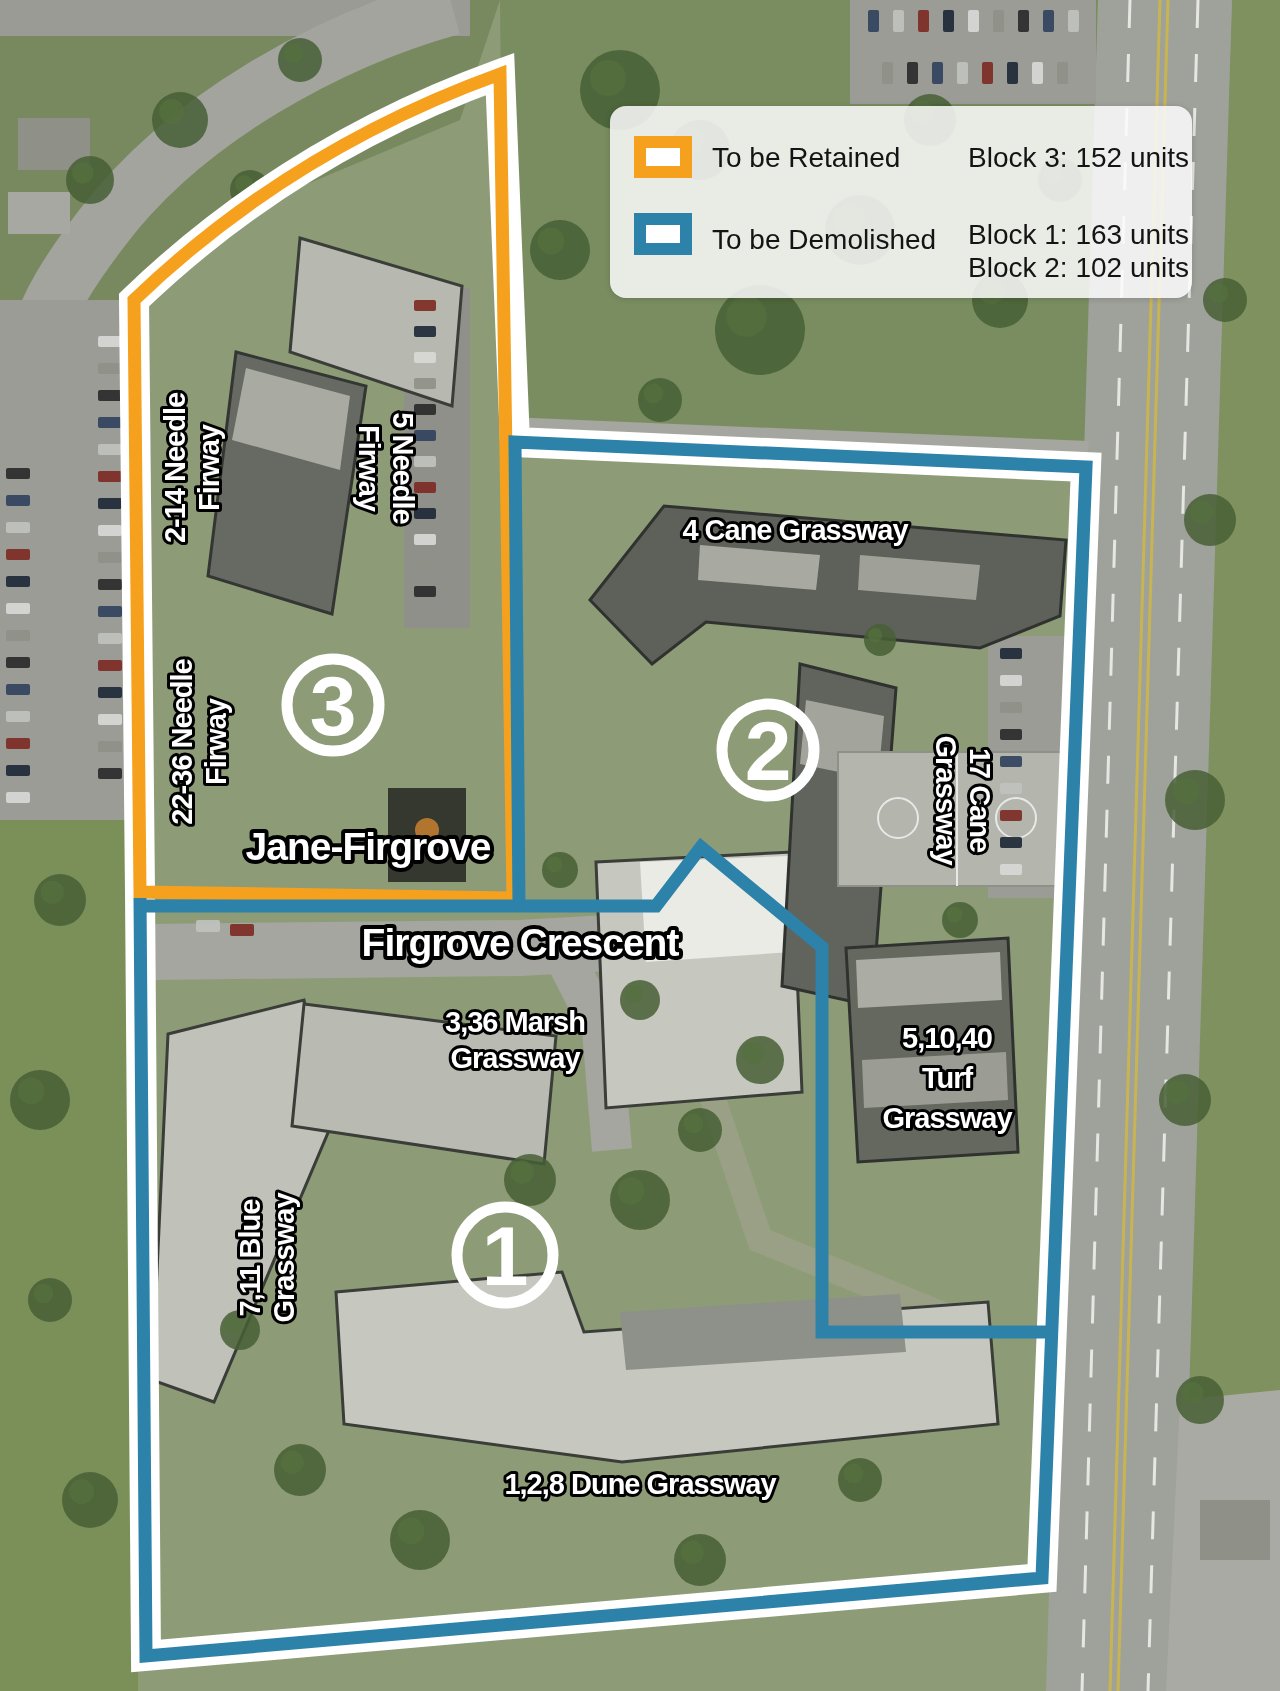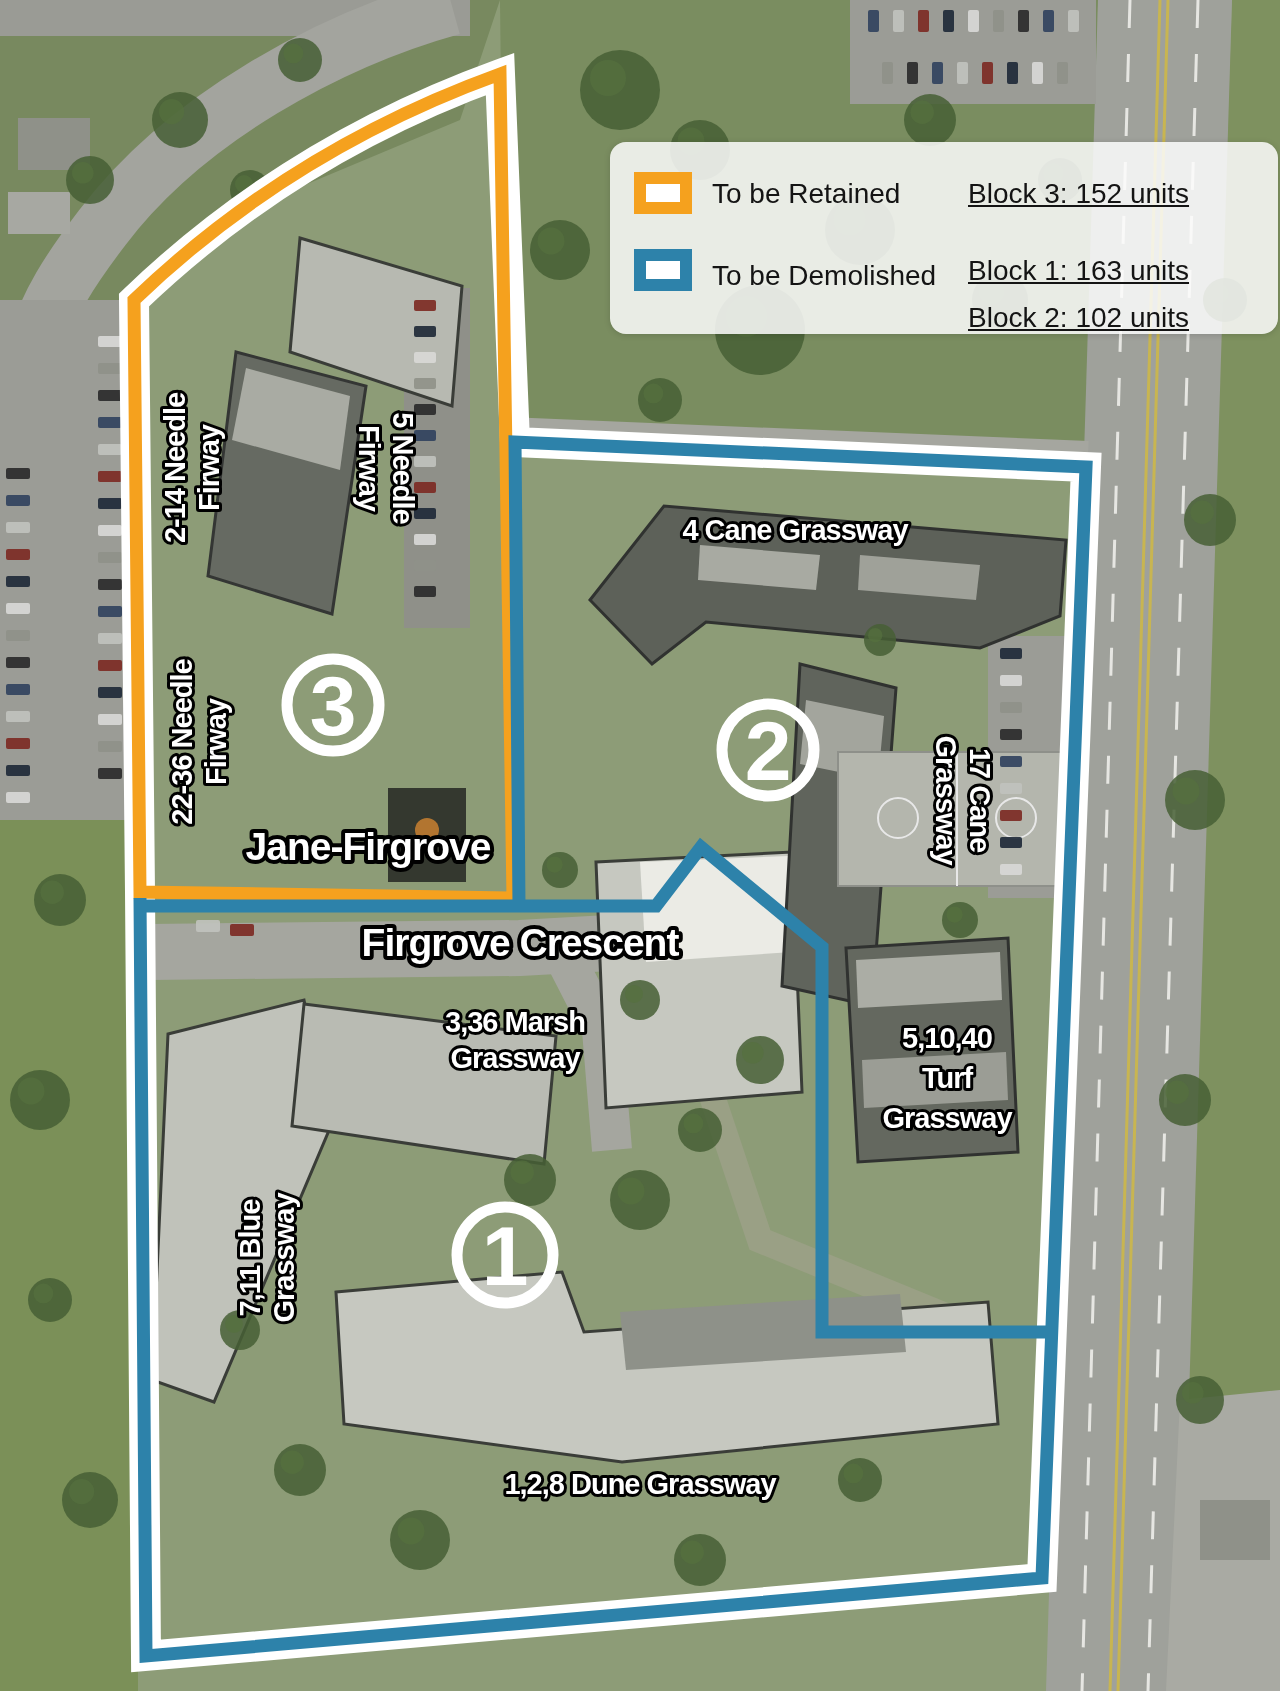--- a/index.html
+++ b/index.html
@@ -10,27 +10,27 @@
   
   .maplabel{font-family:"Liberation Sans",sans-serif;font-weight:bold;font-size:29px;
             letter-spacing:-1px;fill:#ffffff;stroke:#000000;stroke-width:6px;
             paint-order:stroke;stroke-linejoin:round;text-anchor:middle;}
   .bigname{font-size:39px;stroke-width:8px;letter-spacing:-1px;}
   .badge-ring{fill:none;stroke:#ffffff;stroke-width:11px;}
   .badge-num{font-family:"Liberation Sans",sans-serif;font-weight:bold;font-size:84px;
              fill:#ffffff;text-anchor:middle;}
 
   
-  .legend{position:absolute;left:610px;top:106px;width:668px;height:192px;
+  .legend{position:absolute;left:610px;top:106px;width:582px;height:192px;
           background:rgba(252,252,252,0.86);border-radius:16px;
-          box-shadow:0 1px 6px rgba(0,0,0,0.15);margin-top:36px;}
+          box-shadow:0 1px 6px rgba(0,0,0,0.15);}
   .legend .swatch{position:absolute;left:24px;width:58px;height:42px;}
   .legend .ltext{position:absolute;font-size:28px;color:#141414;white-space:nowrap;}
   .lbl-col{left:102px;}
-  .units-col{left:358px;text-decoration:underline;}
+  .units-col{left:358px;}
 </style>
 </head>
 <body>
 <div class="stage">
 
 <svg class="map" width="1280" height="1691" viewBox="0 0 1280 1691">
 
   <g>
     <rect x="0" y="0" width="1280" height="1691" fill="#8d9c77"></rect>
 
@@ -297,16 +297,16 @@
     <rect x="6" y="6" width="46" height="30" fill="#ffffff" stroke-width="12" stroke="#F5A11E"></rect>
   </svg>
   <div class="ltext lbl-col" style="top:36px">To be Retained</div>
   <div class="ltext units-col" style="top:36px">Block 3: 152 units</div>
 
   <svg class="swatch" style="top:107px" width="58" height="42">
     <rect x="6" y="6" width="46" height="30" fill="#ffffff" stroke-width="12" stroke="#2D82AA"></rect>
   </svg>
   <div class="ltext lbl-col" style="top:118px">To be Demolished</div>
   <div class="ltext units-col" style="top:113px">Block 1: 163 units</div>
-  <div class="ltext units-col" style="top:160px">Block 2: 102 units</div>
+  <div class="ltext units-col" style="top:146px">Block 2: 102 units</div>
 </div>
 
 </div>
 
 </body></html>

